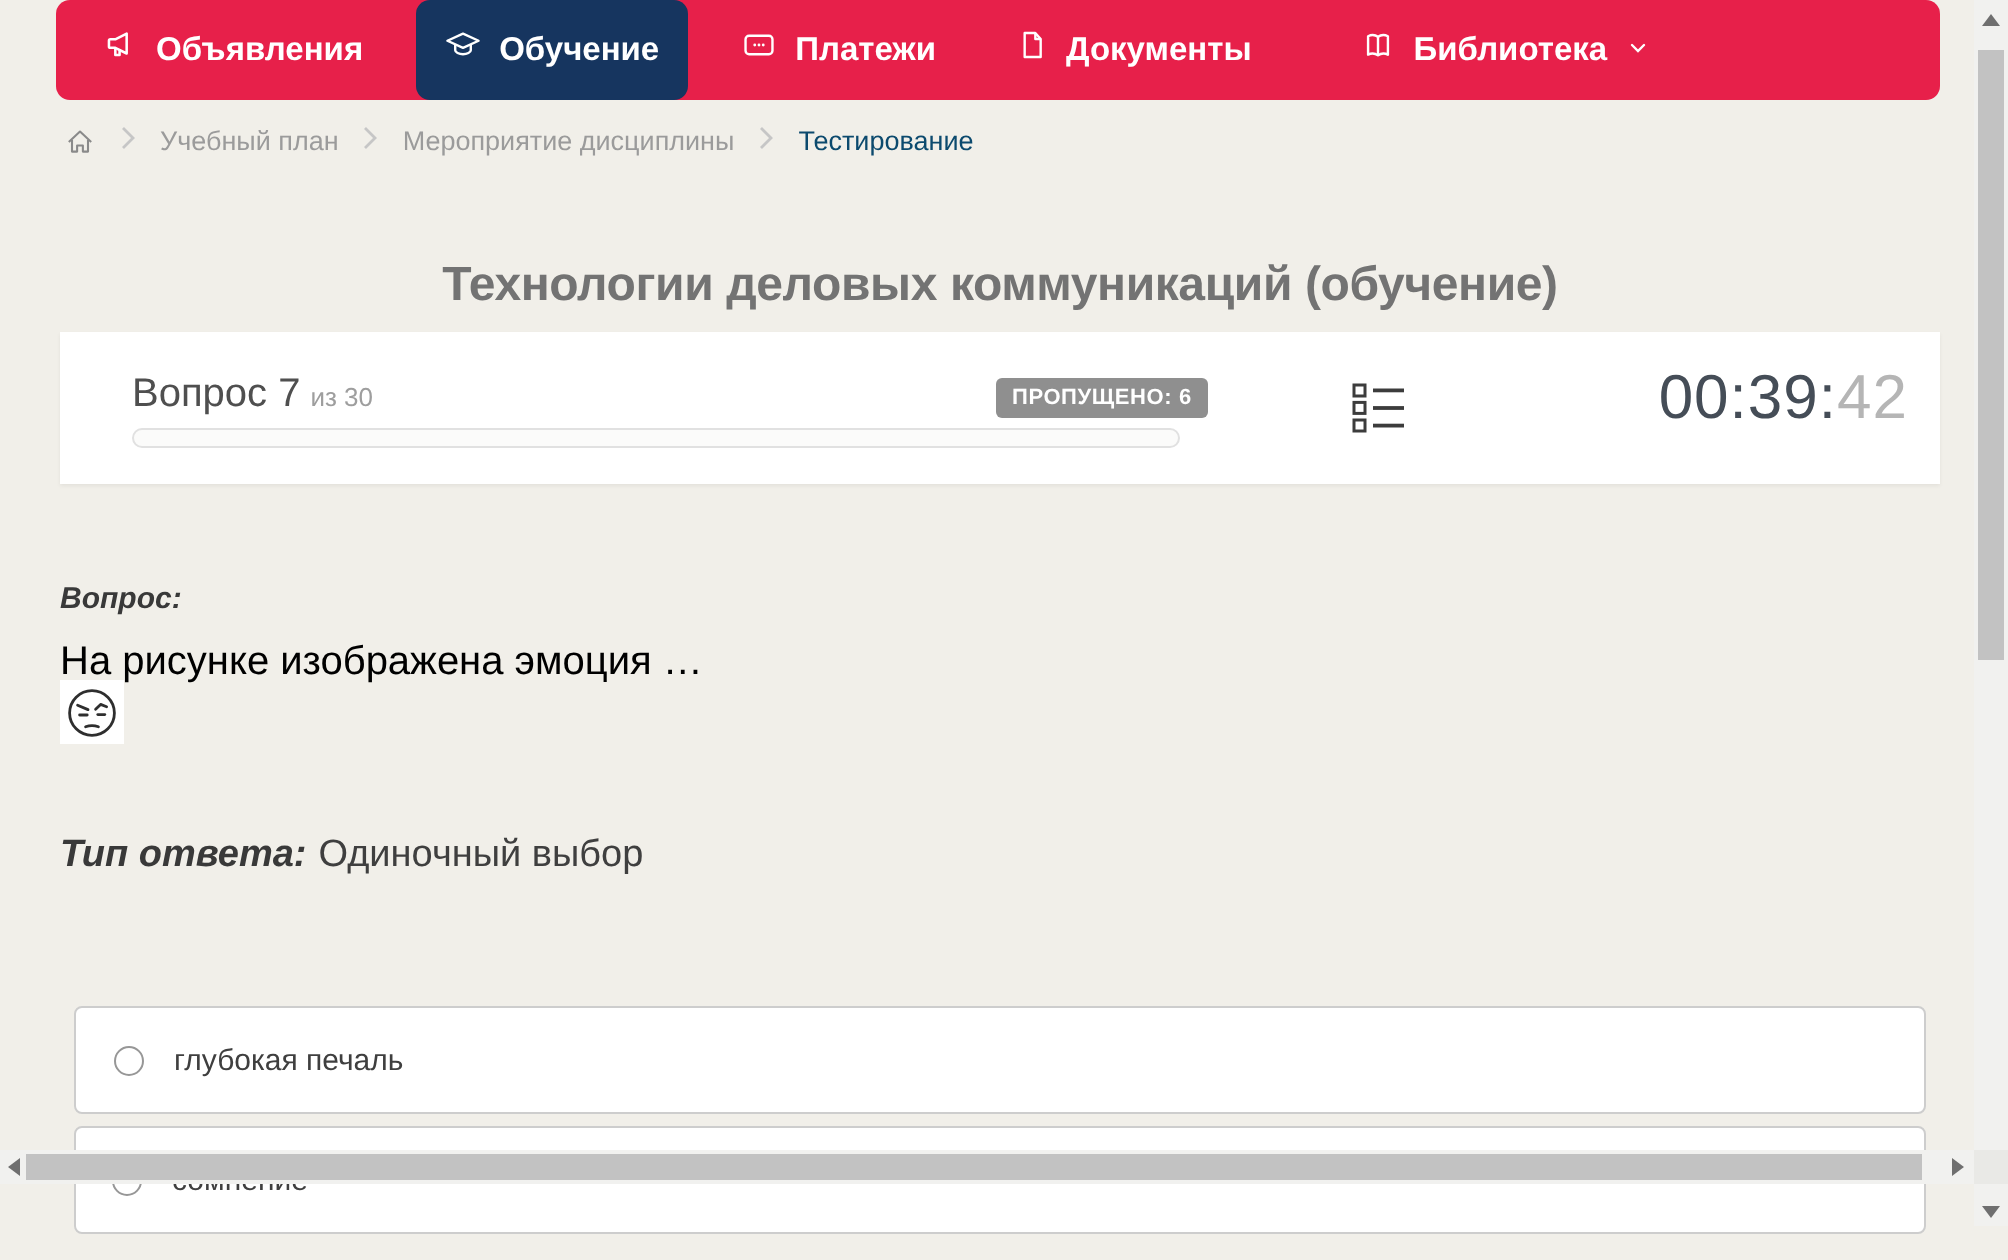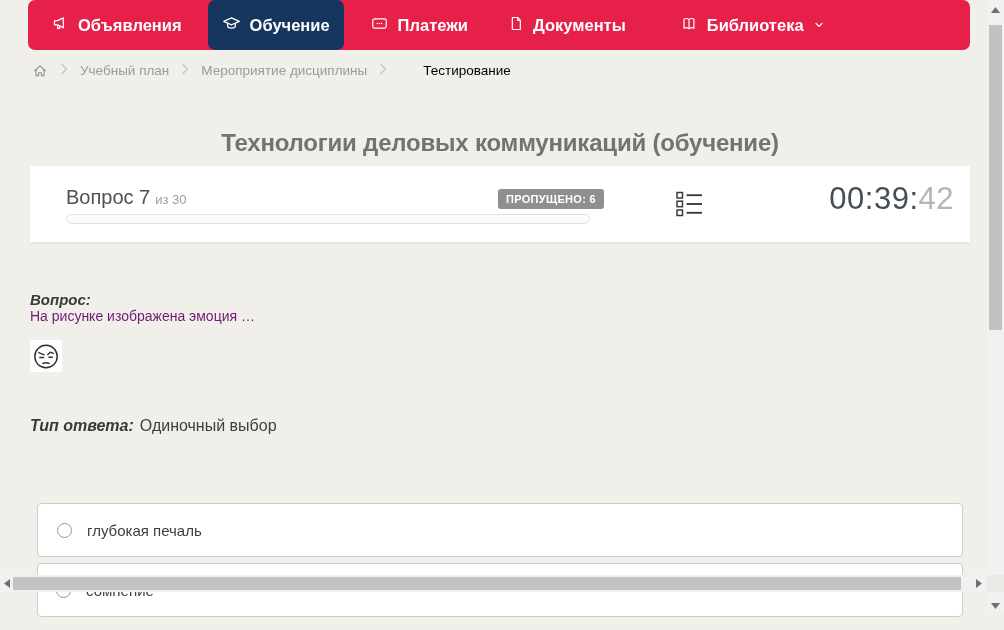--- a/index.html
+++ b/index.html
@@ -27,21 +27,21 @@
   .nav-btn svg{flex:none;}
   .nav-btn:last-child{margin-left:14px;}
 
   
   .breadcrumb{
     position:absolute;left:32px;top:63px;height:20px;
     display:flex;gap:12px;
     font-size:13.5px;color:#9b9b9b;
   }
   .crumb{cursor:pointer;}
-  .crumb-current{color:#000000;cursor:default;margin-left:24px;}
+  .crumb-current{color:#0c4a6e;cursor:default;}
 
   
   .page-title{
     position:absolute;left:0;top:113px;width:1000px;
     text-align:center;color:#737373;
     font-size:24px;font-weight:bold;letter-spacing:-0.2px;
   }
 
   
   .qcard{
@@ -68,25 +68,25 @@
     position:absolute;right:16px;top:15px;
     font-size:31px;color:#454d57;letter-spacing:.5px;white-space:nowrap;
   }
   .timer .secs{color:#b5b5b5;}
 
   
   .q-label{
     position:absolute;left:30px;top:291px;
     font-size:15px;font-weight:bold;font-style:italic;color:#393939;
   }
-  .q-text{position:absolute;left:30px;top:308px;font-size:14px;color:#701a75;}
+  .q-text{position:absolute;left:30px;top:320px;font-size:20px;color:#000000;}
   .q-img{
     position:absolute;left:30px;top:340px;width:32px;height:32px;background:#fff;
   }
-  .answer-type{position:absolute;left:30px;top:417px;font-size:16px;color:#3f3f3f;}
+  .answer-type{position:absolute;left:30px;top:417px;font-size:19px;color:#3f3f3f;}
   .at-label{font-weight:bold;font-style:italic;color:#393939;margin-right:6px;}
 
   
   .option{
     position:absolute;left:37px;width:926px;height:54px;
     background:#fff;border:1px solid #cdcdcd;border-radius:4px;
     display:flex;align-items:center;padding-left:19px;box-sizing:border-box;
     cursor:pointer;
   }
   .option-1{top:503px;}

